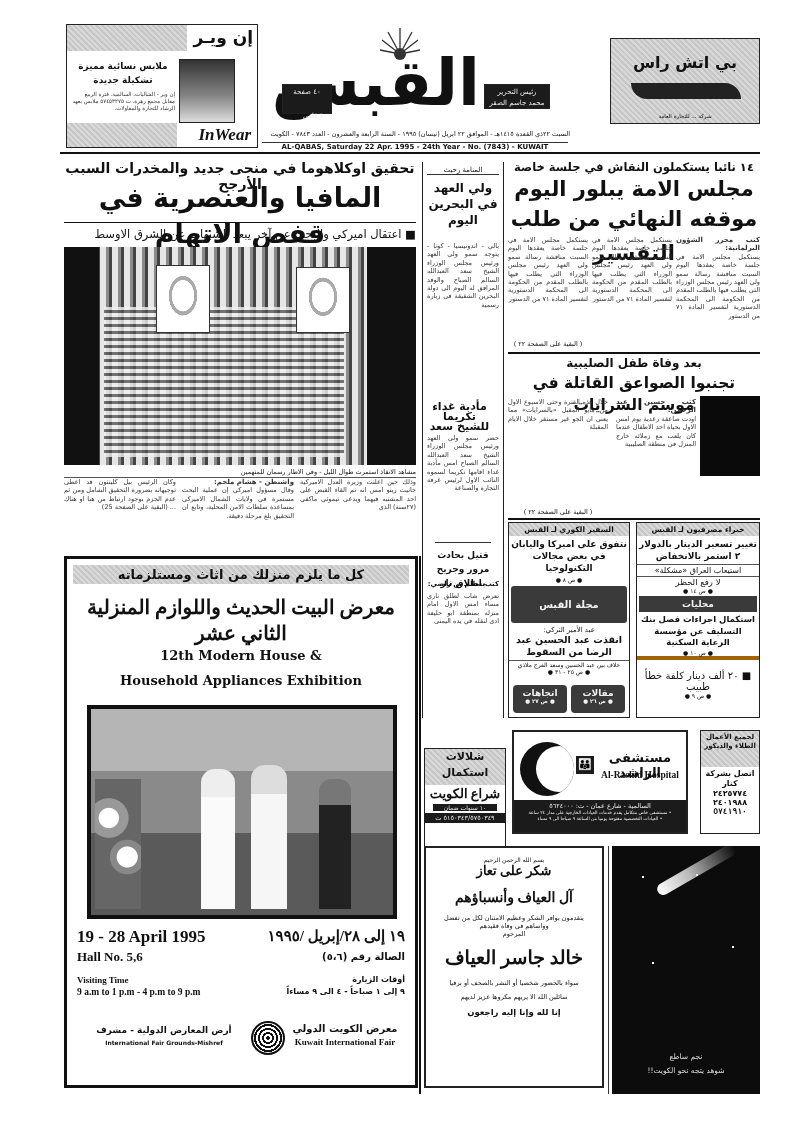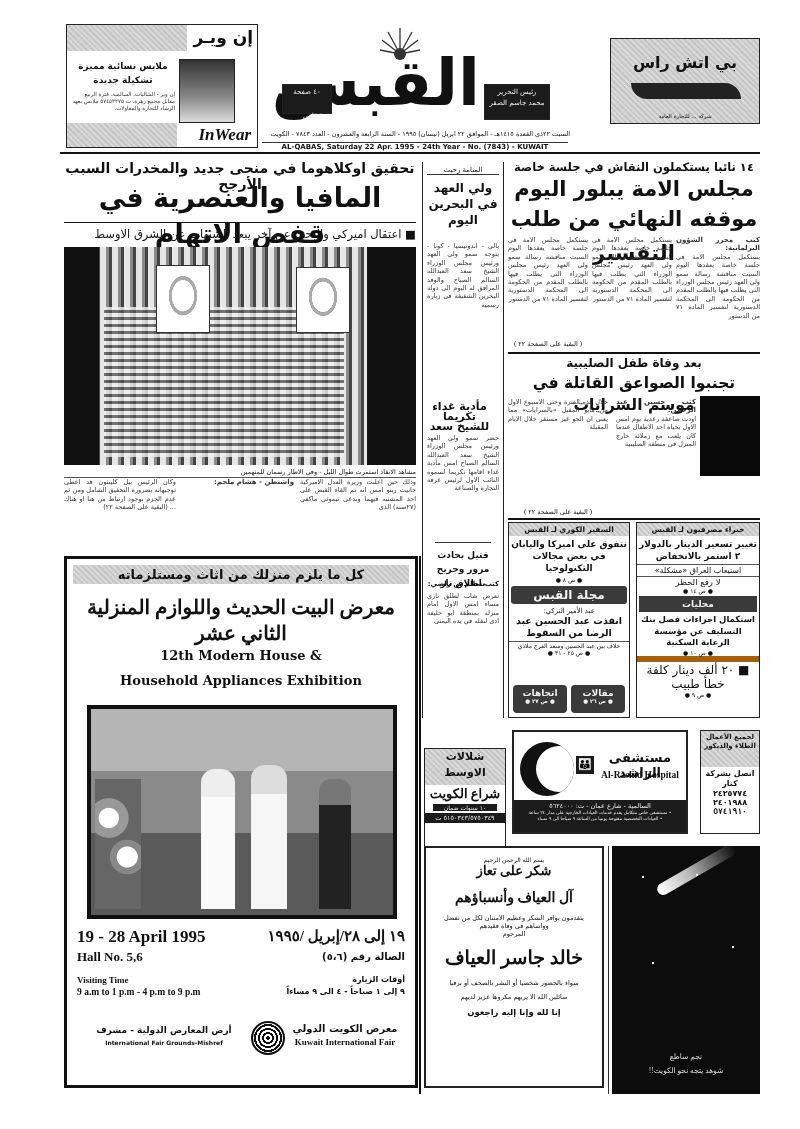--- a/index.html
+++ b/index.html
@@ -39,21 +39,21 @@
     </g>
     <circle cx="22" cy="30" r="6" fill="#333"></circle>
   </svg>
 </div>
 <div class="abs rtl c bold" style="left:330px;top:48px;width:150px;font-size:64px;line-height:70px;letter-spacing:-2px;font-family:'DejaVu Sans',sans-serif;">القبس</div>
 
 <div class="abs box dark" style="left:282px;top:84px;width:50px;height:30px;font-size:7px;text-align:center;direction:rtl;">
   <div style="margin-top:3px;">٤٠ صفحة</div>
   <div style="margin-top:16px;text-align:right;">١٠٠ فلس</div>
 </div>
-<div class="abs box dark" style="left:484px;top:84px;width:66px;height:36px;font-size:7px;text-align:center;direction:rtl;">
+<div class="abs box dark" style="left:484px;top:84px;width:66px;height:25px;font-size:7px;text-align:center;direction:rtl;">
   <div style="margin-top:3px;">رئيس التحرير</div>
   <div style="margin-top:3px;">محمد جاسم الصقر</div>
 </div>
 
 <div class="abs box grey-noise" style="left:610px;top:38px;width:150px;height:86px;">
   <div class="abs rtl bold c" style="left:0;right:0;top:14px;font-size:16px;">بي اتش راس</div>
   <div class="abs" style="left:20px;top:44px;width:110px;height:16px;background:#222;border-radius:0 40px 0 40px;"></div>
   <div class="abs rtl c" style="left:0;right:0;bottom:4px;font-size:5.5px;">شركة ... للتجارة العامة</div>
 </div>
 
@@ -72,24 +72,25 @@
   linear-gradient(90deg,#111 0 10%,transparent 10% 86%,#111 86%),
   repeating-linear-gradient(90deg,#e6e6e6 0 6px,#8a8a8a 6px 9px,#444 9px 12px),
   #777;">
   <div class="abs" style="left:40px;top:60px;width:240px;height:150px;background:repeating-linear-gradient(0deg,#f0f0f0 0 4px,#555 4px 7px);opacity:.8;"></div>
   <div class="abs" style="left:92px;top:18px;width:52px;height:66px;background:radial-gradient(ellipse at 50% 45%,#fff 0 30%,#aaa 31% 38%,#fff 39%);border:1px solid #333;"></div>
   <div class="abs" style="left:232px;top:20px;width:52px;height:64px;background:radial-gradient(ellipse at 50% 45%,#fff 0 30%,#aaa 31% 38%,#fff 39%);border:1px solid #333;"></div>
 </div>
 <div class="abs rtl" style="left:64px;top:468px;width:352px;font-size:6.5px;text-align:right;border-bottom:1px solid #555;padding-bottom:1px;">مشاهد الانقاذ استمرت طوال الليل - وفي الاطار رسمان للمتهمين</div>
 
 <div class="abs col-text" style="left:64px;top:478px;width:112px;height:70px;">
-  <span>وكان الرئيس بيل كلينتون قد اعطى توجيهاته بضرورة التحقيق الشامل ومن ثم عدم الجزم بوجود ارتباط من هنا او هناك ... (البقية على الصفحة ٢٢)</span>
+  <span>وكان الرئيس بيل كلينتون قد اعطى توجيهاته بضرورة التحقيق الشامل ومن ثم عدم الجزم بوجود ارتباط من هنا او هناك ... (البقية على الصفحة 25)</span>
 </div>
 <div class="abs col-text" style="left:182px;top:478px;width:112px;height:70px;">
   <div class="bold" style="font-size:7px;">واشنطن - هشام ملحم:</div>
+  <span>وقال مسؤول اميركي إن عملية البحث مستمرة في ولايات الشمال الاميركي بمساعدة سلطات الامن المحلية، وتابع ان التحقيق بلغ مرحلة دقيقة.</span>
 </div>
 <div class="abs col-text" style="left:300px;top:478px;width:116px;height:70px;">
   <span>وذلك حين اعلنت وزيرة العدل الاميركية جانيت رينو امس انه تم القاء القبض على احد المشتبه فيهما ويدعى تيموثي ماكفي (٢٧سنة) الذي</span>
 </div>
 
 <div class="abs box" style="left:422px;top:162px;width:82px;height:556px;border-width:0 1px;">
   <div class="abs rtl c" style="left:4px;right:4px;top:4px;font-size:7px;border-bottom:1px solid #333;">المنامة رحيث</div>
   <div class="abs rtl c bold" style="left:2px;right:2px;top:18px;font-size:12px;line-height:16px;">ولي العهد في البحرين اليوم</div>
   <div class="abs col-text" style="left:4px;right:4px;top:80px;height:150px;">بالي - اندونيسيا - كونا - يتوجه سمو ولي العهد ورئيس مجلس الوزراء الشيخ سعد العبدالله السالم الصباح والوفد المرافق له اليوم الى دولة البحرين الشقيقة في زيارة رسمية</div>
   <div class="abs rtl c bold" style="left:2px;right:9px;top:240px;font-size:11px;line-height:10px;">مأدبة غداء تكريما للشيخ سعد</div>
@@ -126,21 +127,21 @@
 <div class="abs col-text" style="left:508px;top:398px;width:100px;height:108px;">
   <span>خلال هذه الفترة وحتى الاسبوع الاول من مايو المقبل «بالسرايات» مما يعني ان الجو غير مستقر خلال الايام المقبلة</span>
 </div>
 <div class="abs rtl" style="left:508px;top:508px;width:100px;font-size:6.5px;text-align:center;">( البقية على الصفحة ٢٢ )</div>
 <div class="abs hline" style="left:508px;top:518px;width:252px;"></div>
 
 <div class="abs box" style="left:508px;top:522px;width:122px;height:196px;">
   <div class="grey-noise rtl c" style="font-size:7.5px;padding:2px 0;font-weight:bold;">السفير الكوري لـ القبس</div>
   <div class="rtl c bold" style="font-size:9px;line-height:12px;padding:2px;">نتفوق على اميركا واليابان في بعض مجالات التكنولوجيا</div>
   <div class="c" style="font-size:6px;direction:rtl;">● ص ٨ ●</div>
-  <div class="dark-banner" style="font-size:12px;margin:3px 2px;padding:2px 0;border-radius:3px;">مجلة القبس</div>
+  <div class="dark-banner" style="font-size:10px;margin:3px 2px;padding:13px 0;border-radius:3px;">مجلة القبس</div>
   <div class="rtl c" style="font-size:7px;">عبد الأمير التركي:</div>
   <div class="rtl c bold" style="font-size:9.5px;line-height:12px;">انقذت عبد الحسين عبد الرضا من السقوط</div>
   <div class="rtl c" style="font-size:6px;border-top:1px solid #555;margin-top:2px;">خلاف بين عبد الحسين وسعد الفرج ملاذي</div>
   <div class="c" style="font-size:6px;direction:rtl;">● ص ٢٥ - ٣١ ●</div>
   <div class="abs dark-banner pill" style="right:4px;bottom:4px;width:54px;height:28px;font-size:9px;">
     <div style="margin-top:3px;">مقالات</div>
     <div style="font-size:5.5px;direction:rtl;">● ص ٢٦ ●</div>
   </div>
   <div class="abs dark-banner pill" style="left:4px;bottom:4px;width:54px;height:28px;font-size:9px;">
     <div style="margin-top:3px;">اتجاهات</div>
@@ -150,21 +151,21 @@
 
 <div class="abs box" style="left:636px;top:522px;width:124px;height:196px;">
   <div class="grey-noise rtl c" style="font-size:7.5px;padding:2px 0;font-weight:bold;">خبراء مصرفيون لـ القبس</div>
   <div class="rtl c bold" style="font-size:9px;line-height:12px;padding:2px;">تغيير تسعير الدينار بالدولار ٢ استمر بالانخفاض</div>
   <div class="rtl c" style="font-size:8px;border-top:1px solid #555;border-bottom:1px solid #555;padding:1px 0;">استيعاب العراق «مشكلة»</div>
   <div class="rtl c" style="font-size:8.5px;letter-spacing:1px;">لا رفع الحظر</div>
   <div class="c" style="font-size:6px;direction:rtl;">● ص ١٤ ●</div>
   <div class="dark-banner" style="font-size:9px;margin:2px;padding:3px 0;">محليات</div>
   <div class="rtl c bold" style="font-size:8.5px;line-height:11.5px;padding:0 2px;">استكمال اجراءات فصل بنك التسليف عن مؤسسة الرعاية السكنية</div>
   <div class="c" style="font-size:6px;direction:rtl;">● ص ١٠ ●</div>
-  <div class="rtl c" style="font-size:12px;border-top:6px solid #a16207;padding-top:1px;">■ ٢٠ ألف دينار كلفة خطأ طبيب</div>
+  <div class="rtl c" style="font-size:10px;border-top:4px solid #a16207;padding-top:10px;">■ ٢٠ ألف دينار كلفة خطأ طبيب</div>
   <div class="c" style="font-size:6px;direction:rtl;">● ص ٩ ●</div>
 </div>
 
 <div class="abs" style="left:64px;top:556px;width:354px;height:532px;border:3px solid #111;box-sizing:border-box;">
   <div class="abs grey-noise rtl c bold" style="left:6px;right:6px;top:6px;font-size:13px;padding:2px 0;">كل ما يلزم منزلك من اثاث ومستلزماته</div>
   <div class="abs rtl c lib-serif bold" style="left:4px;right:4px;top:62px;font-size:20px;">الثاني عشر</div>
   <div class="abs rtl c lib-serif bold" style="left:4px;right:4px;top:36px;font-size:20px;">معرض البيت الحديث واللوازم المنزلية</div>
   <div class="abs c serif bold" style="left:4px;right:4px;top:89px;font-size:13px;">12th Modern House &amp;</div>
   <div class="abs c serif bold" style="left:4px;right:4px;top:114px;font-size:13px;">Household Appliances Exhibition</div>
 
@@ -187,21 +188,21 @@
   <div class="abs rtl bold" style="left:16px;top:466px;width:162px;font-size:9px;text-align:center;">أرض المعارض الدولية - مشرف</div>
   <div class="abs bold" style="left:16px;top:480px;width:162px;font-size:6px;text-align:center;">International Fair Grounds-Mishref</div>
   <div class="abs" style="left:184px;top:462px;width:30px;height:30px;border-radius:50%;background:repeating-radial-gradient(circle,#111 0 2px,#fff 2px 4px);border:2px solid #111;"></div>
   <div class="abs rtl bold" style="left:216px;top:464px;width:124px;font-size:10px;text-align:center;">معرض الكويت الدولي</div>
   <div class="abs lib-serif bold" style="left:216px;top:478px;width:124px;font-size:9px;text-align:center;">Kuwait International Fair</div>
 </div>
 
 <div class="abs box" style="left:424px;top:748px;width:82px;height:100px;">
   <div class="grey-noise" style="height:36px;direction:rtl;text-align:center;">
     <div class="bold" style="font-size:11px;line-height:16px;">شلالات</div>
-    <div class="bold" style="font-size:11px;line-height:16px;">الاوسط</div>
+    <div class="bold" style="font-size:11px;line-height:16px;">استكمال</div>
   </div>
   <div class="rtl c lib-serif bold" style="font-size:13px;line-height:18px;">شراع الكويت</div>
   <div class="rtl c dark" style="font-size:6px;margin:1px 8px;">١٠ سنوات ضمان</div>
   <div class="rtl c dark" style="font-size:6.5px;margin-top:2px;padding:1px 0;">٥١٥٠٣٤٣/٥٧٥٠٣٤٩ ت</div>
 </div>
 
 <div class="abs box" style="left:512px;top:730px;width:176px;height:104px;border-width:2px;">
   <div class="abs" style="left:6px;top:10px;width:54px;height:54px;border-radius:50%;background:#111;overflow:hidden;">
     <div style="position:absolute;left:16px;top:4px;width:46px;height:46px;border-radius:50%;background:#fff;"></div>
   </div>
@@ -228,21 +229,21 @@
   <div class="rtl c lib-serif bold" style="font-size:13px;">شكر على تعاز</div>
   <div class="rtl c lib-serif bold" style="font-size:14px;margin-top:10px;">آل العياف وأنسباؤهم</div>
   <div class="rtl c" style="font-size:6.5px;line-height:8px;margin:8px 8px 0;">يتقدمون بوافر الشكر وعظيم الامتنان لكل من تفضل وواساهم في وفاة فقيدهم</div>
   <div class="rtl c" style="font-size:6.5px;">المرحوم</div>
   <div class="rtl c lib-serif bold" style="font-size:19px;margin-top:8px;">خالد جاسر العياف</div>
   <div class="rtl c" style="font-size:6.5px;margin-top:10px;">سواء بالحضور شخصيا أو النشر بالصحف أو برقيا</div>
   <div class="rtl c" style="font-size:6.5px;margin-top:6px;">سائلين الله الا يريهم مكروها عزيز لديهم</div>
   <div class="rtl c bold" style="font-size:8.5px;margin-top:6px;">إنا لله وإنا إليه راجعون</div>
 </div>
 
-<div class="abs" style="left:612px;top:846px;width:148px;height:248px;background:#0c0c0c;font-family:Liberation Serif, serif;">
+<div class="abs" style="left:612px;top:846px;width:148px;height:248px;background:#0c0c0c;">
   <div class="abs" style="left:46px;top:40px;width:88px;height:12px;background:linear-gradient(90deg,#fff,#bbb 40%,transparent);border-radius:10px;transform:rotate(-30deg);transform-origin:left center;"></div>
   <div class="abs" style="left:30px;top:30px;width:2px;height:2px;background:#fff;"></div>
   <div class="abs" style="left:84px;top:28px;width:2px;height:2px;background:#fff;"></div>
   <div class="abs" style="left:40px;top:116px;width:2px;height:2px;background:#fff;"></div>
   <div class="abs" style="left:120px;top:100px;width:2px;height:2px;background:#fff;"></div>
   <div class="abs rtl c" style="left:0;right:0;top:206px;font-size:7.5px;color:#ddd;">نجم ساطع</div>
   <div class="abs rtl c" style="left:0;right:0;top:220px;font-size:7.5px;color:#ddd;">شوهد يتجه نحو الكويت!!</div>
 </div>
 
 <div class="abs" style="left:419px;top:556px;width:2px;height:538px;background:#111;"></div>

